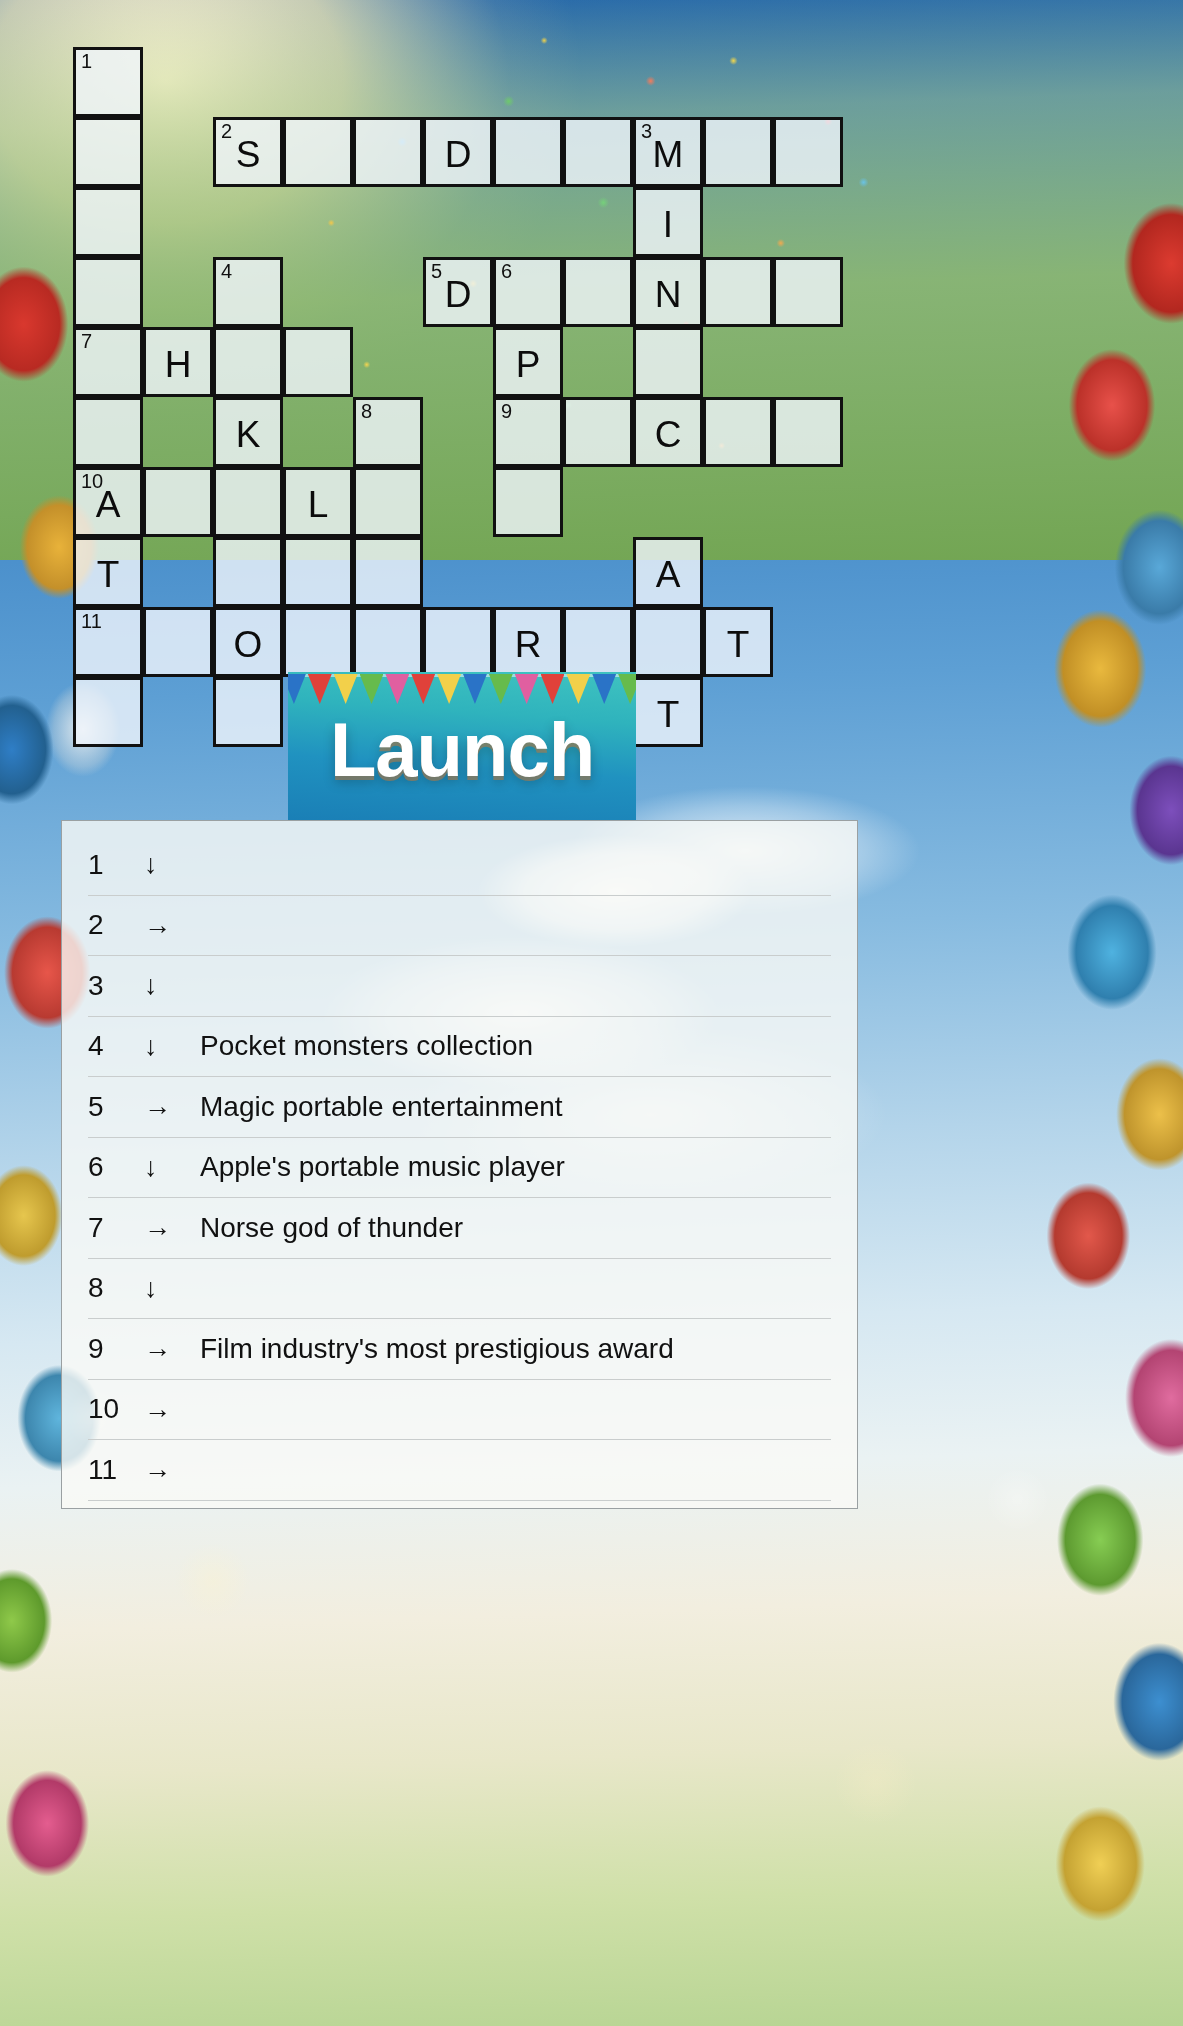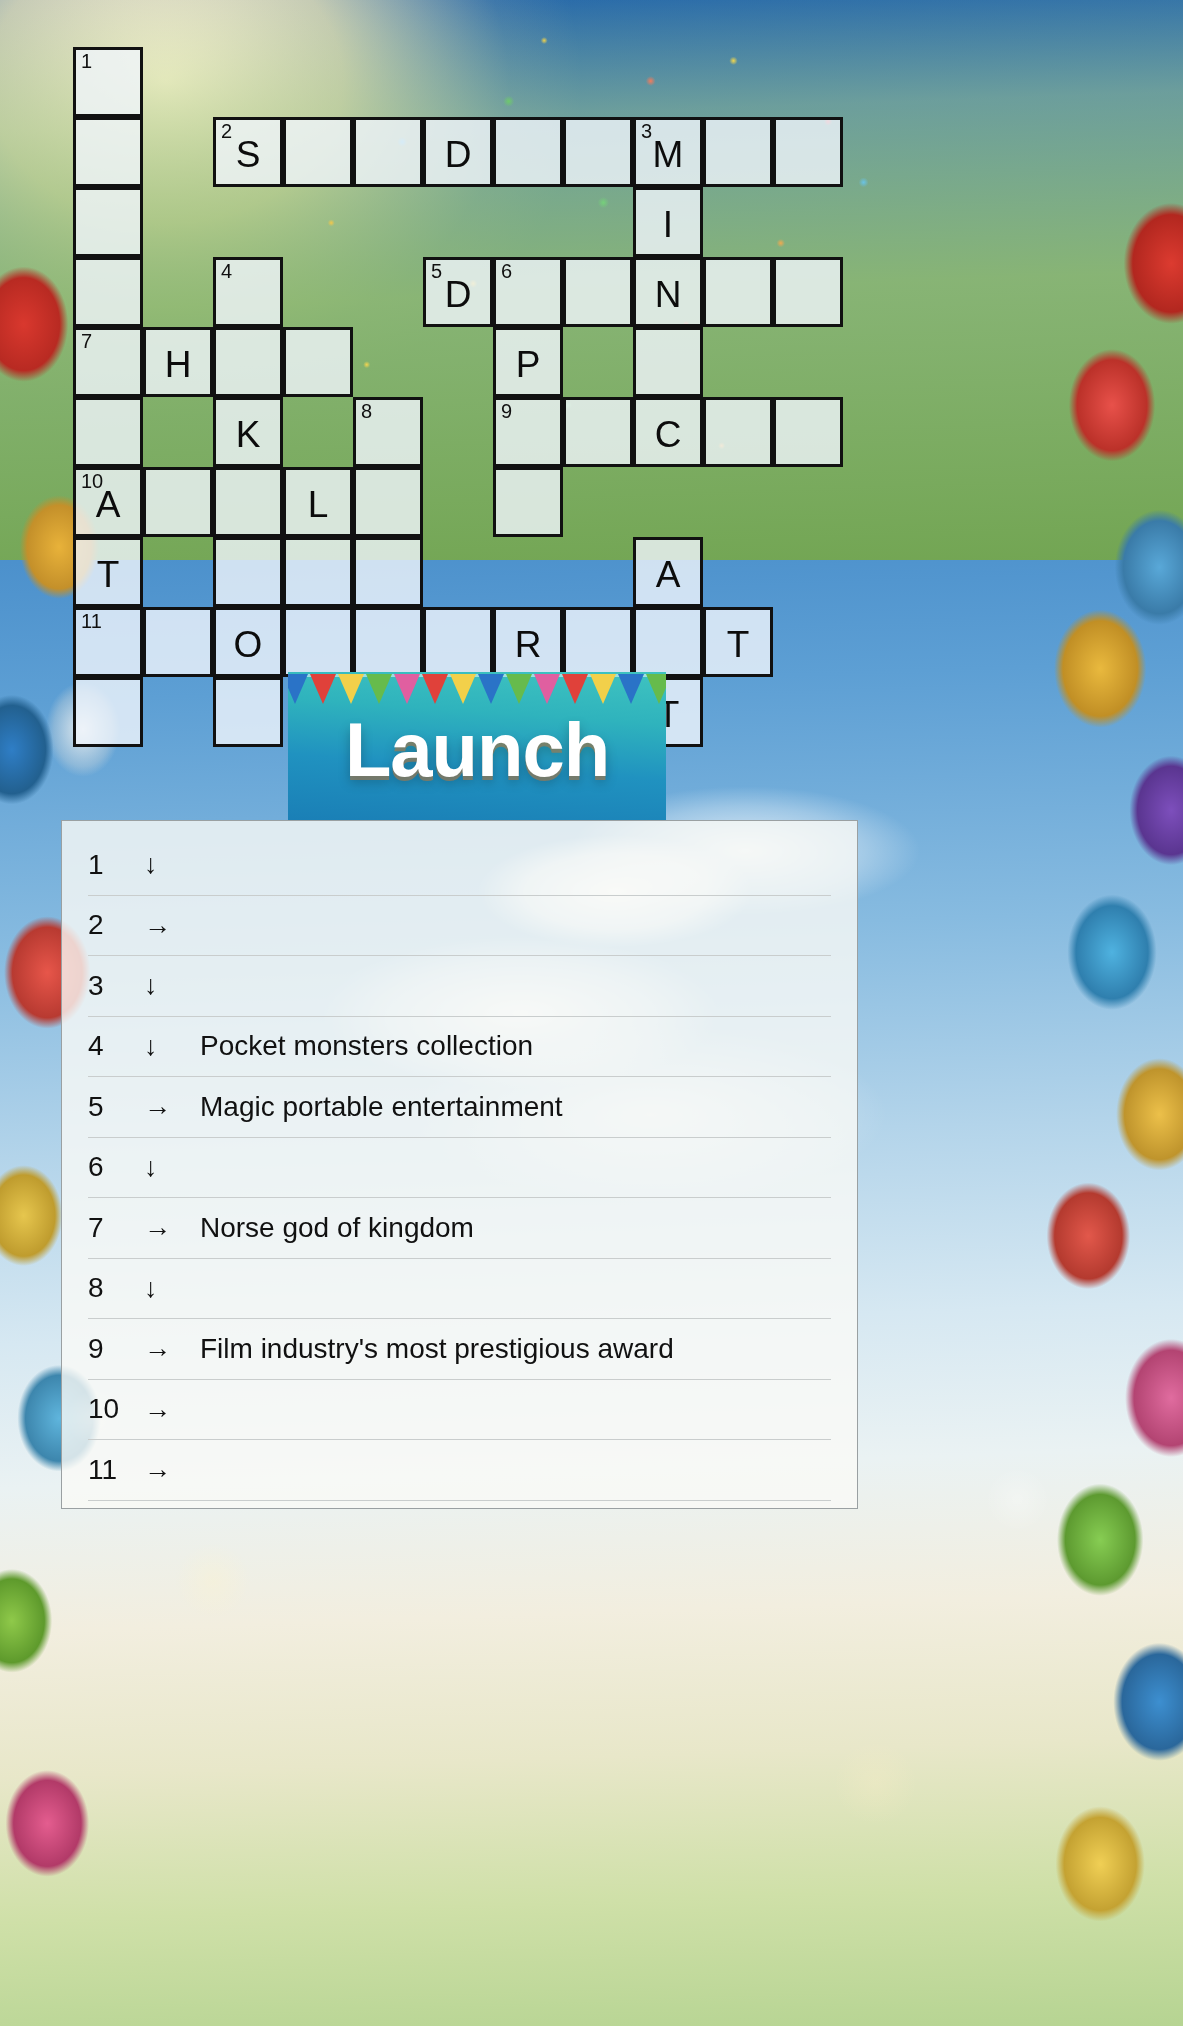--- a/index.html
+++ b/index.html
@@ -118,21 +118,21 @@
     font-size: 20px;
     line-height: 1.05;
     color: #111;
     font-weight: 400;
   }
 
   
   #launch-banner {
     position: absolute;
     left: 288px; top: 672px;
-    width: 378px; height: 148px;
+    width: 348px; height: 148px;
     background: linear-gradient(184deg, #3fc3c0 0%, #2fb3bd 30%, #2092c0 62%, #1a7fb6 100%);
     overflow: hidden;
   }
   #launch-banner .bunting-row {
     position: absolute; left: -6px; right: -6px; top: 2px; height: 34px;
     display: flex; gap: 2px;
   }
   #launch-banner .flag {
     flex: 1 1 auto;
     height: 30px;
@@ -357,25 +357,26 @@
         <div class="clue-text">Pocket monsters collection</div>
       </div>
       <div class="clue-row">
         <div class="clue-num">5</div>
         <div class="clue-dir">→</div>
         <div class="clue-text">Magic portable entertainment</div>
       </div>
       <div class="clue-row">
         <div class="clue-num">6</div>
         <div class="clue-dir">↓</div>
+        <div class="clue-text">Apple's portable music player</div>
       </div>
       <div class="clue-row">
         <div class="clue-num">7</div>
         <div class="clue-dir">→</div>
-        <div class="clue-text">Norse god of kingdom</div>
+        <div class="clue-text">Norse god of thunder</div>
       </div>
       <div class="clue-row">
         <div class="clue-num">8</div>
         <div class="clue-dir">↓</div>
       </div>
       <div class="clue-row">
         <div class="clue-num">9</div>
         <div class="clue-dir">→</div>
         <div class="clue-text">Film industry's most prestigious award</div>
       </div>

